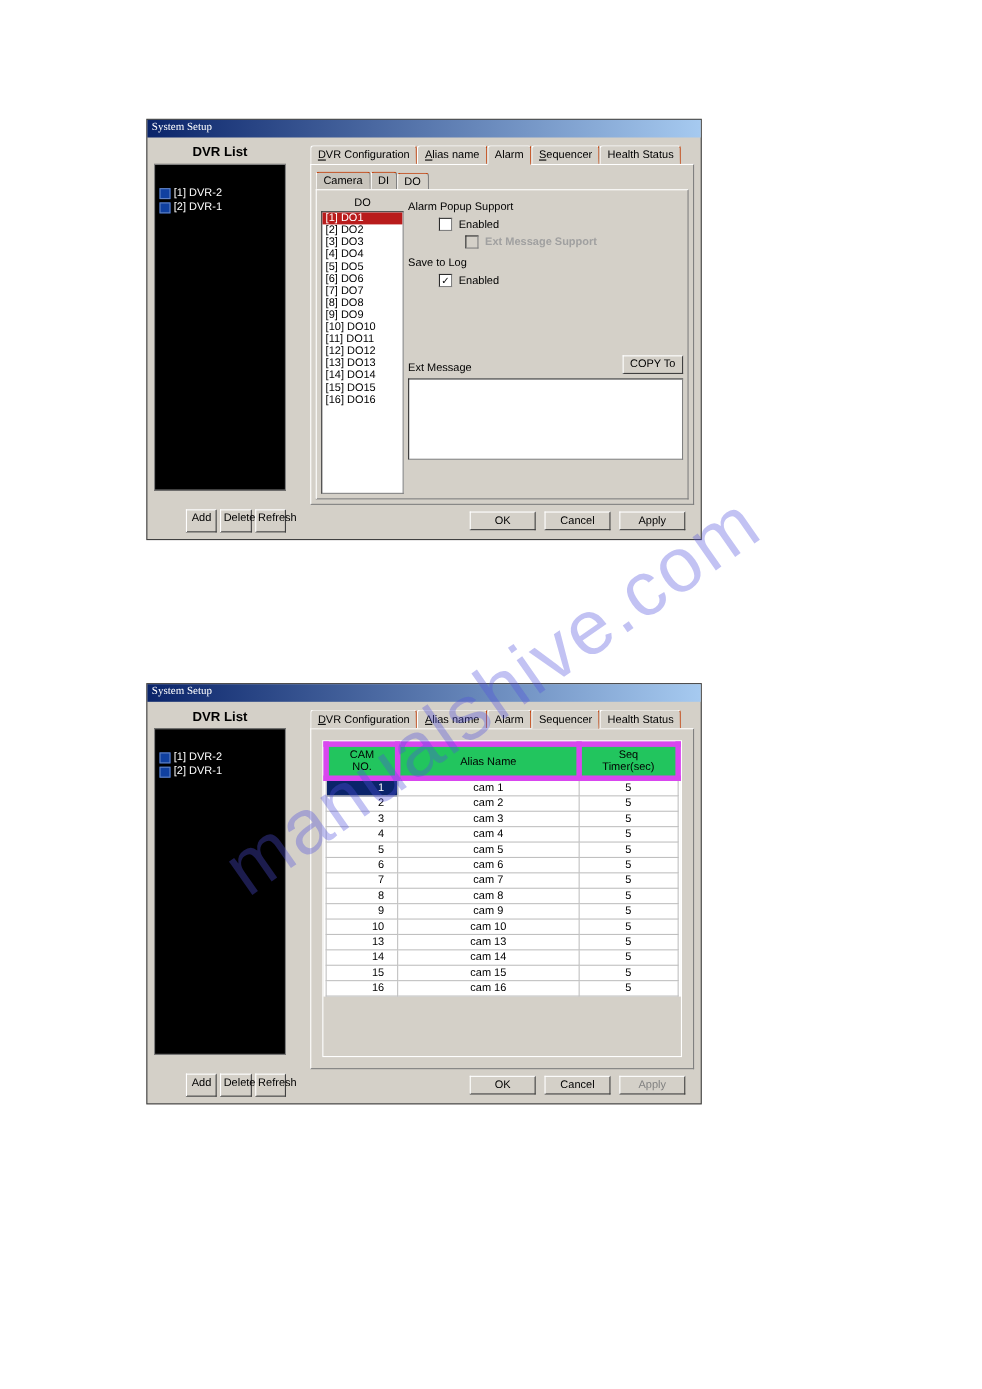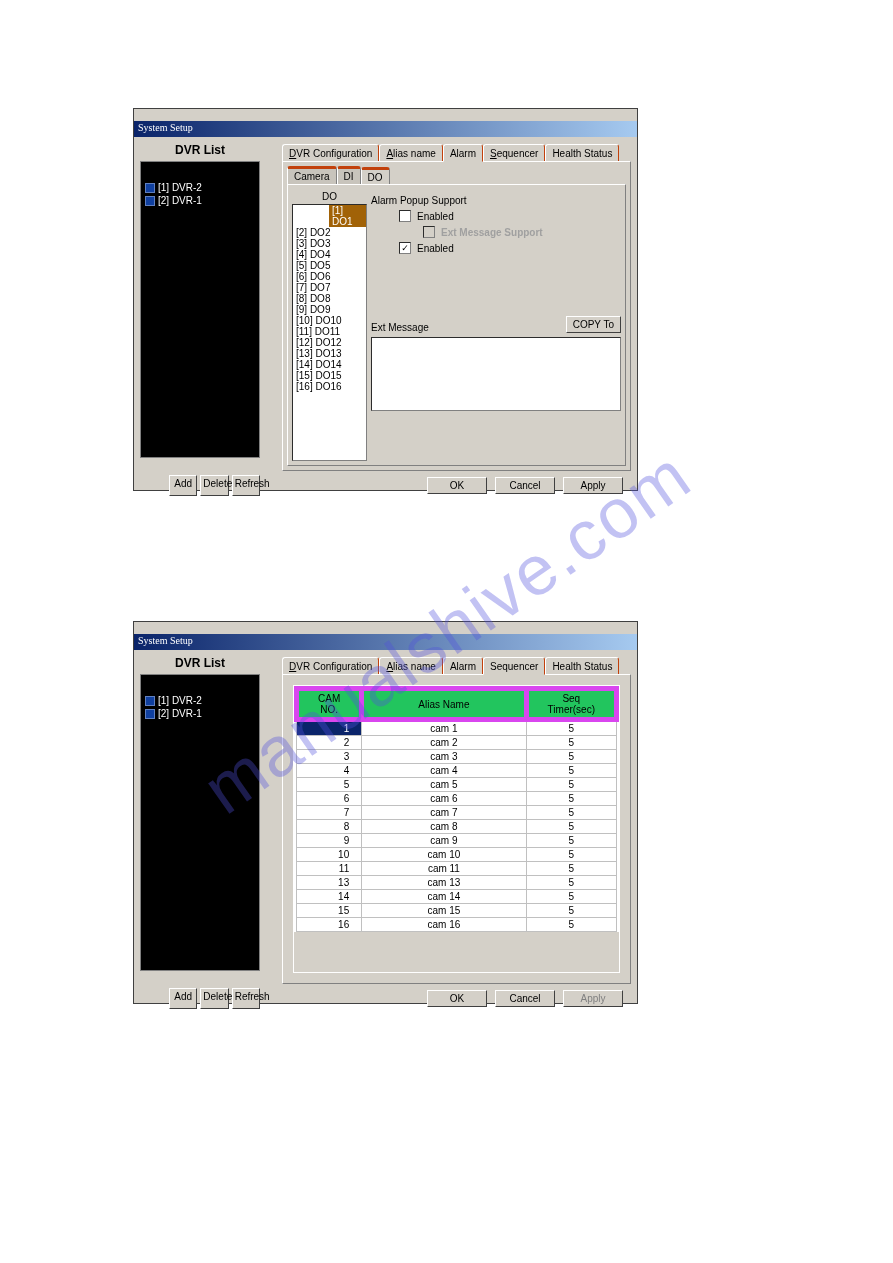--- a/index.html
+++ b/index.html
@@ -33,21 +33,20 @@
   }
   .win1 { left: 133px; top: 108px; height: 383px; }
   .win2 { left: 133px; top: 621px; height: 383px; }
   .titlebar {
     height: 16px;
     background: linear-gradient(to right, #0a246a, #a6caf0);
     color: #fff;
     font-size: 10px;
     padding: 1px 4px;
     font-family: Tahoma;
-    margin-top: 12px;
   }
   .body-area {
     padding: 4px 6px 6px 6px;
     height: calc(100% - 16px);
     display: flex;
     gap: 22px;
   }
   .left-pane {
     width: 120px;
     display: flex;
@@ -126,21 +125,21 @@
     border-left:1px solid #fff;
     border-right:1px solid #808080;
     border-bottom:1px solid #808080;
     background:#d4d0c8;
     padding:4px;
     display:flex;
     flex-direction:column;
   }
   .subtabrow { display:flex; height:18px; align-items:flex-end;}
   .subtab {
-    border-top:3px solid #c2410c;
+    border-top:1px solid #c2410c;
     border-left:1px solid #fff;
     border-right:1px solid #808080;
     font-size:10px;
     padding:2px 6px;
     cursor:pointer;
     border-radius:3px 3px 0 0;
   }
   .subtab.active { margin-bottom:-1px; background:#d4d0c8;}
   .subtab.inactive { background:#c8c4bc;}
   .subpanel {
@@ -157,21 +156,21 @@
   .do-col { width:75px; display:flex; flex-direction:column;}
   .do-col .do-head { text-align:center; font-size:10px; padding:2px 0;}
   .do-list {
     flex:1;
     background:#fff;
     border:1px inset #808080;
     font-size:10px;
     overflow:auto;
   }
   .do-item { padding:0 3px; cursor:pointer;}
-  .do-item.sel { background:#a16207; color:#fff;margin-left:36px;}
+  .do-item.sel { background:#b91c1c; color:#fff;}
   .opt-col { flex:1; font-size:10px; position:relative; }
   .opt-label { padding:6px 0 2px 0;}
   .chk-line { padding:2px 0 2px 28px; display:flex; align-items:center; gap:6px;}
   .chk { width:12px; height:12px; background:#fff; border:1px inset #808080; display:inline-flex; align-items:center; justify-content:center; font-size:9px; line-height:1; cursor:pointer;}
   .chk.checked::after{ content:"✓"; font-size:9px; }
   .disabled-text { color:#a0a0a0;font-weight:bold;}
   .msg-row { display:flex; align-items:flex-end; justify-content:space-between; margin-top:30px;}
   .msg-box { width:100%; flex:1; min-height:74px; background:#fff; border:1px inset #808080; margin-top:4px;}
   .copy-btn { padding:2px 6px;}
   .footer-btns {
@@ -271,20 +270,21 @@
           <div class="opt-col">
             <div class="opt-label">Alarm Popup Support</div>
             <div class="chk-line">
               <span class="chk"></span>
               <span>Enabled</span>
             </div>
             <div class="chk-line" style="padding-left:52px;">
               <span class="chk" style="background:#d4d0c8;"></span>
               <span class="disabled-text">Ext Message Support</span>
             </div>
+            <div class="opt-label">Save to Log</div>
             <div class="chk-line">
               <span class="chk checked"></span>
               <span>Enabled</span>
             </div>
 
             <div class="msg-row" style="margin-top:60px;">
               <span>Ext Message</span>
               <span class="btn copy-btn">COPY To</span>
             </div>
             <div class="msg-box"></div>
@@ -387,25 +387,20 @@
                   <td class="camno">9</td>
                   <td>cam 9</td>
                   <td class="seqt">5</td>
                 </tr>
                 <tr>
                   <td class="camno">10</td>
                   <td>cam 10</td>
                   <td class="seqt">5</td>
                 </tr>
                 <tr>
-                  <td class="camno">11</td>
-                  <td>cam 11</td>
-                  <td class="seqt">5</td>
-                </tr>
-                <tr>
                   <td class="camno">13</td>
                   <td>cam 13</td>
                   <td class="seqt">5</td>
                 </tr>
                 <tr>
                   <td class="camno">14</td>
                   <td>cam 14</td>
                   <td class="seqt">5</td>
                 </tr>
                 <tr>

